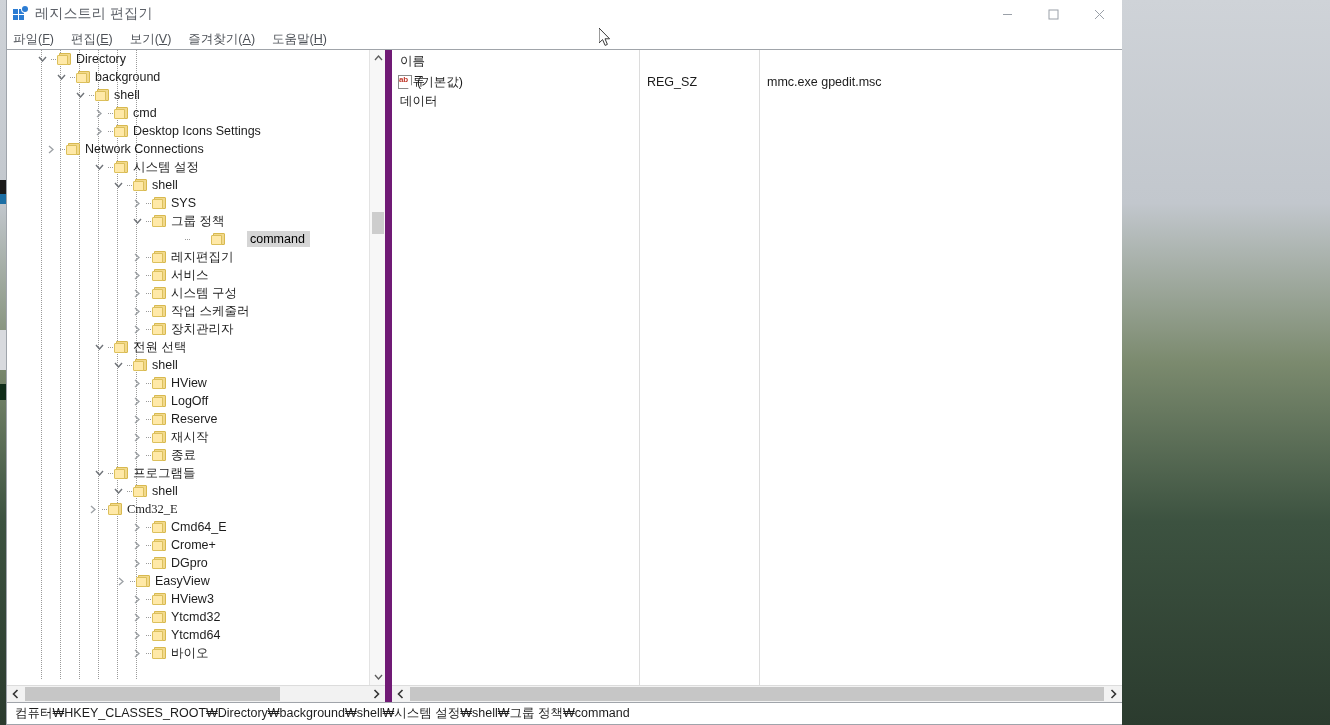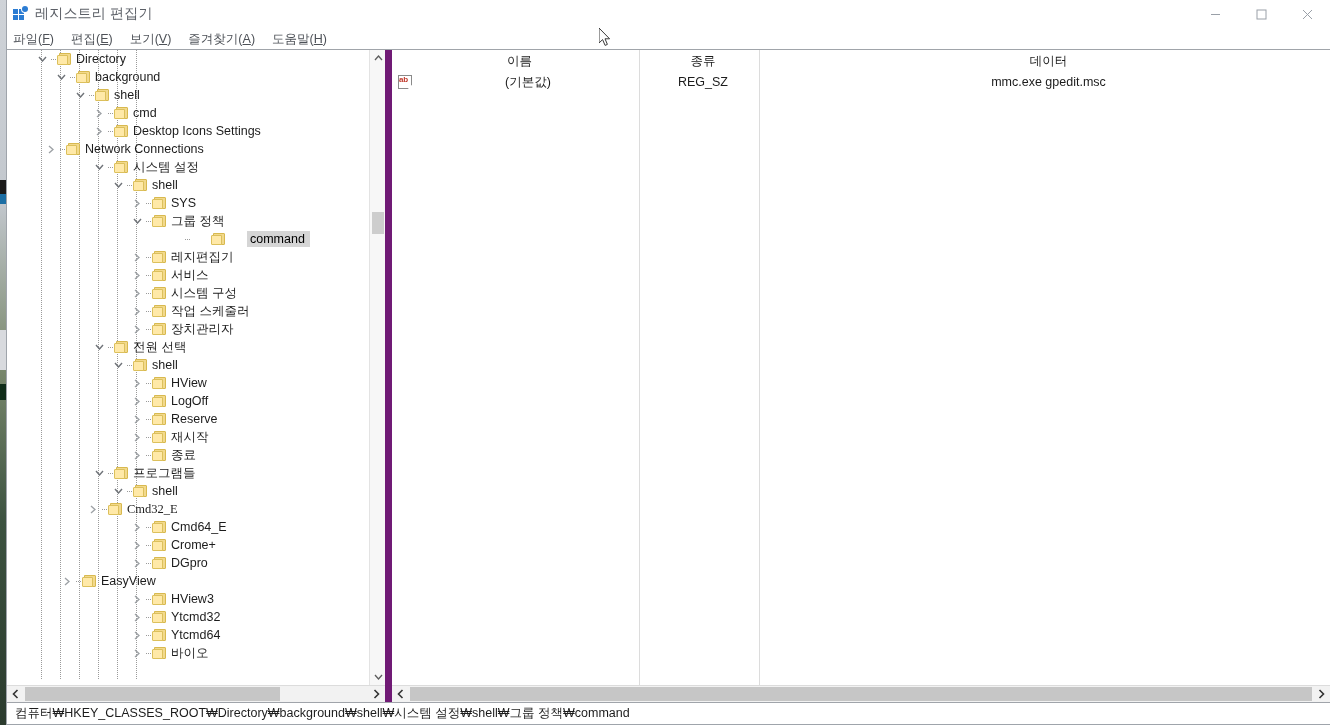--- a/index.html
+++ b/index.html
@@ -17,25 +17,25 @@
     background:
       linear-gradient(180deg, #cfd3d8 0%, #c2c7cd 28%, #7b8a6e 50%, #3c5240 72%, #2b3b2e 100%);
   }
   #backdrop-strip-a { position:absolute; left:0; top:180px; width:7px; height:14px; background:#1a1a1a; }
   #backdrop-strip-b { position:absolute; left:0; top:194px; width:7px; height:10px; background:#1c6ea4; }
   #backdrop-strip-c { position:absolute; left:0; top:330px; width:7px; height:40px; background:#d8dade; }
   #backdrop-strip-d { position:absolute; left:0; top:384px; width:7px; height:16px; background:#0f2c18; }
 
   
   #regedit-window {
-    position: absolute; left: 6px; top: 0; width: 1324px; height: 725px;
+    position: absolute; left: 6px; top: 0; width: 1116px; height: 725px;
     background: #fde047;
     border: 1px solid #9fa4ab;
     border-top: none; border-right: none;
-    display: flex; flex-direction: column; text-align: center;
+    display: flex; flex-direction: column;
   }
 
   
   #title-bar {
     height: 29px; min-height: 29px;
     background: #ffffff;
     display: flex; align-items: center;
     position: relative;
     border-bottom: 1px solid #ffffff;
   }
@@ -156,21 +156,21 @@
   .hscroll .arrow.right { right: 0; }
   .hscroll .thumb { position: absolute; top: 1px; height: 14px; background: #c6c6c6; }
 
   
   #list-pane {
     flex: 1; position: relative; display: flex; flex-direction: column; background: #ffffff;
     min-width: 0;
   }
   #list-header {
     height: 21px; min-height: 21px; display: flex; position: relative;
-    background: #ffffff; border-bottom: 1px solid #ffffff;
+    background: #ffffff; border-bottom: 1px solid #ffffff; flex-direction: column;
   }
   .col-head {
     font-size: 12.5px; color: #1c1c1c; padding: 3px 0 0 8px; position: relative;
     white-space: nowrap;
   }
   .col-sep {
     position: absolute; top: 0; width: 1px; background: #dcdcdc;
   }
   #list-body { flex: 1; position: relative; overflow: hidden; }
   .list-row { height: 22px; display: flex; align-items: center; font-size: 12.5px; color:#1c1c1c; }
@@ -688,21 +688,21 @@
               </span>
               <span class="connector">
                 <i></i>
               </span>
               <span class="folder-icon">
                 <span class="back"></span>
                 <span class="front"></span>
               </span>
               <span class="tree-label">DGpro</span>
             </div>
-            <div class="tree-row" style="padding-left: 52px;">
+            <div class="tree-row" style="padding-left: 106px;">
               <span class="chev">
                 <svg width="6" height="9" viewBox="0 0 6 9">
                   <polyline points="1,1 5,4.5 1,8" fill="none" stroke="#9ea2a6" stroke-width="1.4"></polyline>
                 </svg>
               </span>
               <span class="connector">
                 <i></i>
               </span>
               <span class="folder-icon">
                 <span class="back"></span>

